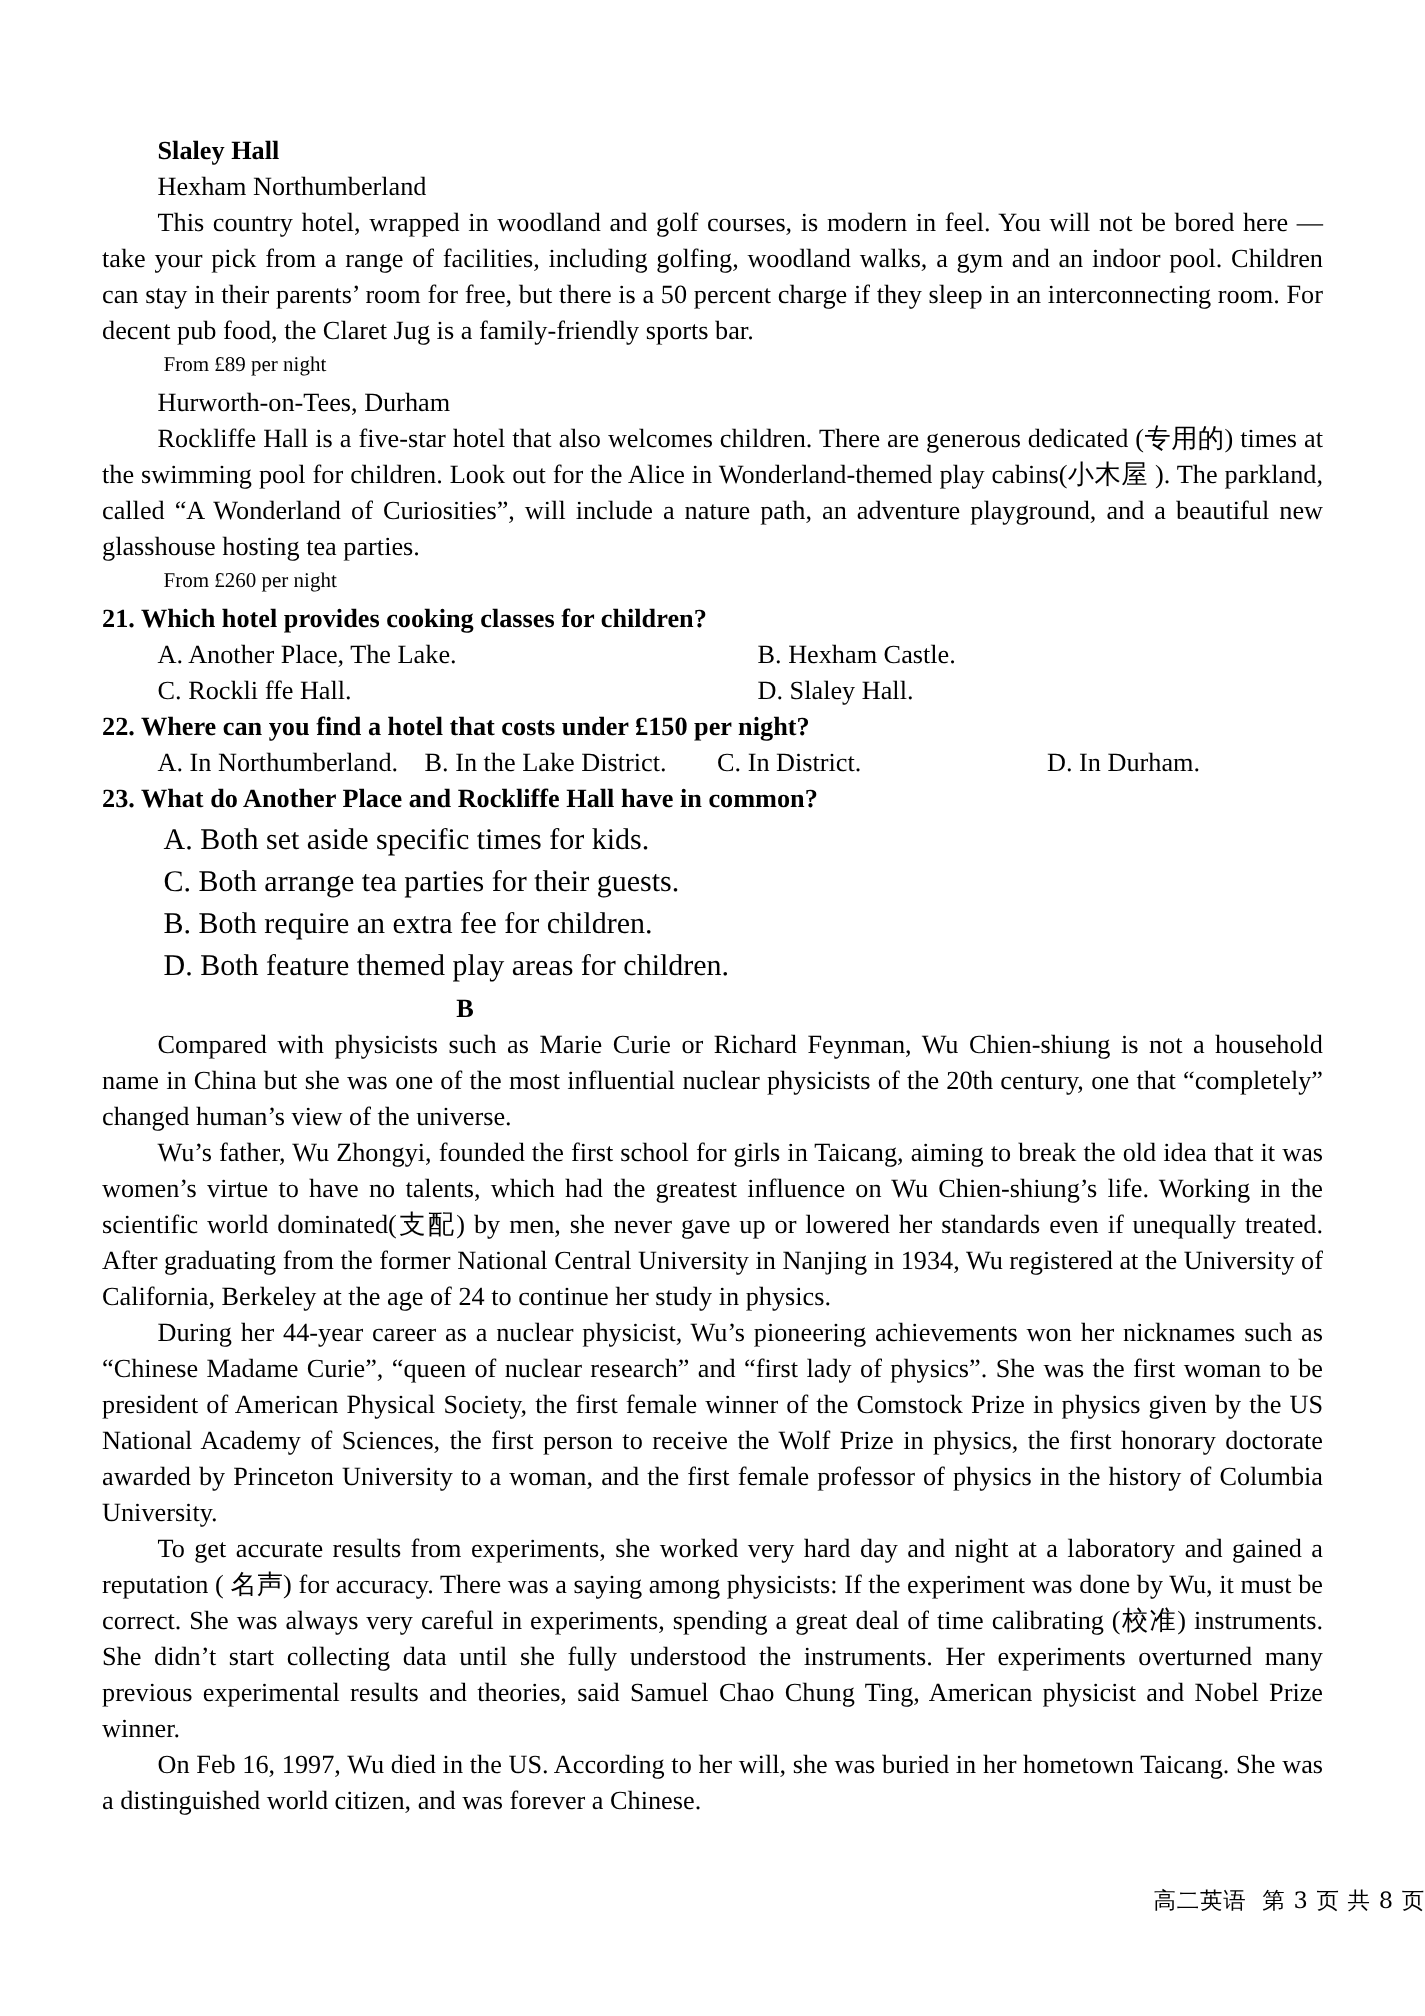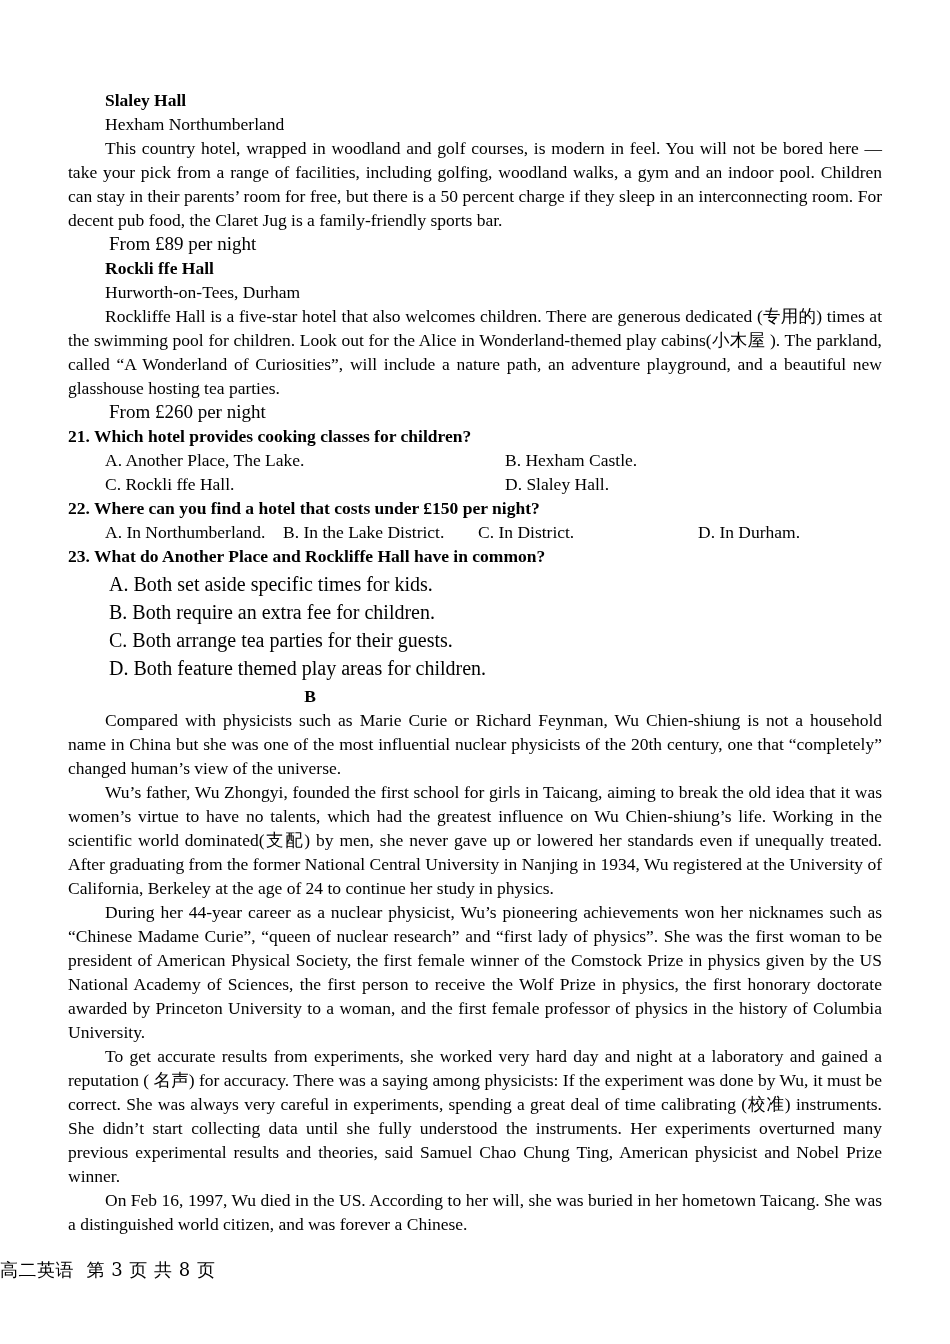--- a/index.html
+++ b/index.html
@@ -48,21 +48,21 @@
   .para {
     font-size: 17.5px;
     line-height: 24px;
     margin: 0;
     text-align: justify;
     text-justify: inter-word;
     text-indent: 37px;
     hyphens: none;
   }
   .price {
-    font-size: 19px;
+    font-size: 14px;
     line-height: 24px;
     margin: 0;
     padding-left: 41px;
     white-space: pre;
   }
 
   
   .question {
     font-size: 17.5px;
     line-height: 24px;
@@ -107,60 +107,59 @@
     margin: 0;
     padding-right: 330px;
   }
 
   
   .footer {
     position: absolute;
     left: 0;
     top: 1258px;
     width: 950px;
-    text-align: left;
-    font-size: 18px;
+    text-align: right;
+    font-size: 15px;
     font-family: "Liberation Serif", "DejaVu Serif", serif;
     letter-spacing: 0.5px;
     white-space: pre;
   }
   .cjk { font-family: "DejaVu Serif", "Liberation Serif", serif; }
 </style>
 </head>
 <body>
 
 <div class="page">
   <div class="content">
 
     <p class="hotel-name">Slaley Hall</p>
     <p class="hotel-loc">Hexham Northumberland</p>
     <p class="para">This country hotel, wrapped in woodland and golf courses, is modern in feel. You will not be bored here — take your pick from a range of facilities, including golfing, woodland walks, a gym and an indoor pool. Children can stay in their parents’ room for free, but there is a 50 percent charge if they sleep in an interconnecting room. For decent pub food, the Claret Jug is a family-friendly sports bar.</p>
     <p class="price">From £89 per night</p>
 
-    <p class="hotel-name">Rockli ffe Hall</p>
     <p class="hotel-loc">Hurworth-on-Tees, Durham</p>
     <p class="para">Rockliffe Hall is a five-star hotel that also welcomes children. There are generous dedicated (专用的) times at the swimming pool for children. Look out for the Alice in Wonderland-themed play cabins(小木屋 ). The parkland, called “A Wonderland of Curiosities”, will include a nature path, an adventure playground, and a beautiful new glasshouse hosting tea parties.</p>
     <p class="price">From £260 per night</p>
 
     <p class="question">21. Which hotel provides cooking classes for children?</p>
     <div class="opts-two-col"><span class="colA">A. Another Place, The Lake.</span><span>B. Hexham Castle.</span></div>
     <div class="opts-two-col"><span class="colA">C. Rockli ffe Hall.</span><span>D. Slaley Hall.</span></div>
 
     <p class="question">22. Where can you find a hotel that costs under £150 per night?</p>
     <div class="opts-inline">
       <span style="left:37px;text-align:right;">A. In Northumberland.</span>
       <span style="left:215px;">B. In the Lake District.</span>
       <span style="left:410px;">C. In District.</span>
       <span style="left:630px;">D. In Durham.</span>
     </div>
 
     <p class="question">23. What do Another Place and Rockliffe Hall have in common?</p>
     <p class="opt-line">A. Both set aside specific times for kids.</p>
+    <p class="opt-line">C. Both arrange tea parties for their guests.</p>
     <p class="opt-line">B. Both require an extra fee for children.</p>
-    <p class="opt-line">C. Both arrange tea parties for their guests.</p>
     <p class="opt-line">D. Both feature themed play areas for children.</p>
 
     <p class="section-letter">B</p>
     <p class="para">Compared with physicists such as Marie Curie or Richard Feynman, Wu Chien-shiung is not a household name in China but she was one of the most influential nuclear physicists of the 20th century, one that “completely” changed human’s view of the universe.</p>
     <p class="para">Wu’s father, Wu Zhongyi, founded the first school for girls in Taicang, aiming to break the old idea that it was women’s virtue to have no talents, which had the greatest influence on Wu Chien-shiung’s life. Working in the scientific world dominated(支配) by men, she never gave up or lowered her standards even if unequally treated. After graduating from the former National Central University in Nanjing in 1934, Wu registered at the University of California, Berkeley at the age of 24 to continue her study in physics.</p>
     <p class="para">During her 44-year career as a nuclear physicist, Wu’s pioneering achievements won her nicknames such as “Chinese Madame Curie”, “queen of nuclear research” and “first lady of physics”. She was the first woman to be president of American Physical Society, the first female winner of the Comstock Prize in physics given by the US National Academy of Sciences, the first person to receive the Wolf Prize in physics, the first honorary doctorate awarded by Princeton University to a woman, and the first female professor of physics in the history of Columbia University.</p>
     <p class="para">To get accurate results from experiments, she worked very hard day and night at a laboratory and gained a reputation ( 名声) for accuracy. There was a saying among physicists: If the experiment was done by Wu, it must be correct. She was always very careful in experiments, spending a great deal of time calibrating (校准) instruments. She didn’t start collecting data until she fully understood the instruments. Her experiments overturned many previous experimental results and theories, said Samuel Chao Chung Ting, American physicist and Nobel Prize winner.</p>
     <p class="para">On Feb 16, 1997, Wu died in the US. According to her will, she was buried in her hometown Taicang. She was a distinguished world citizen, and was forever a Chinese.</p>
 
   </div>

